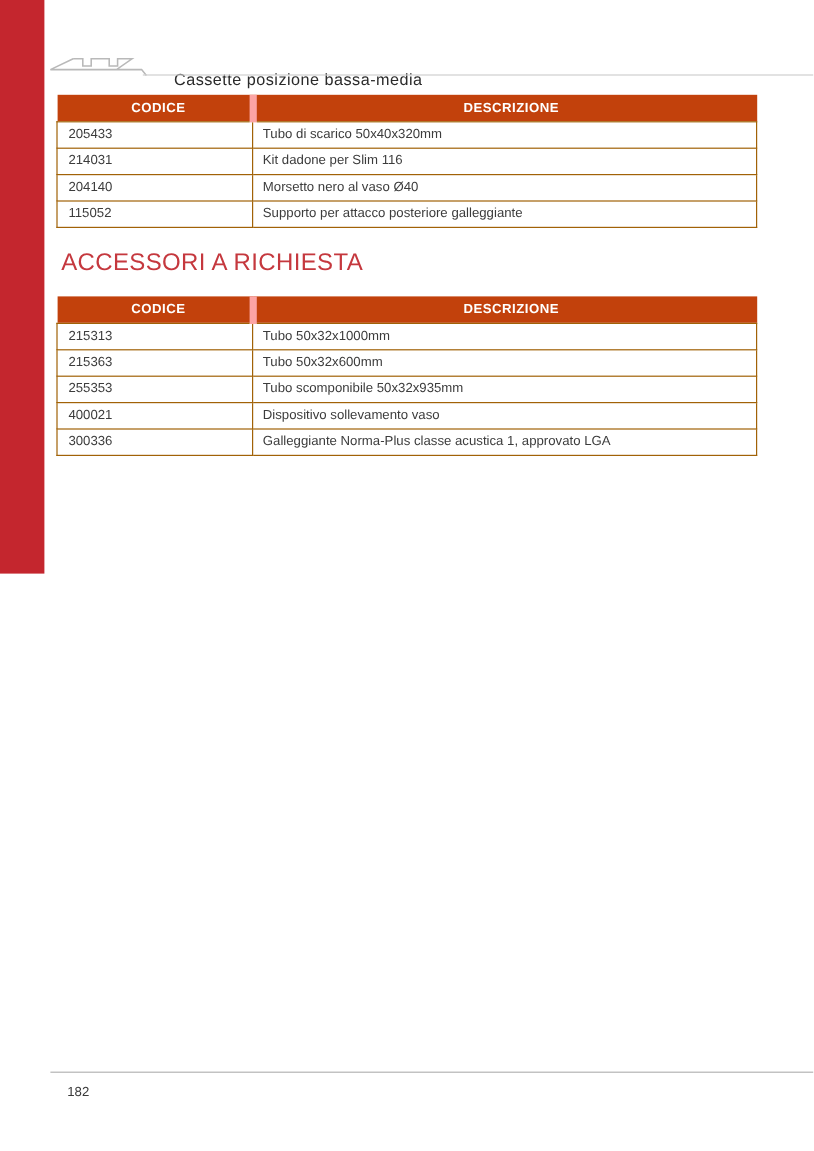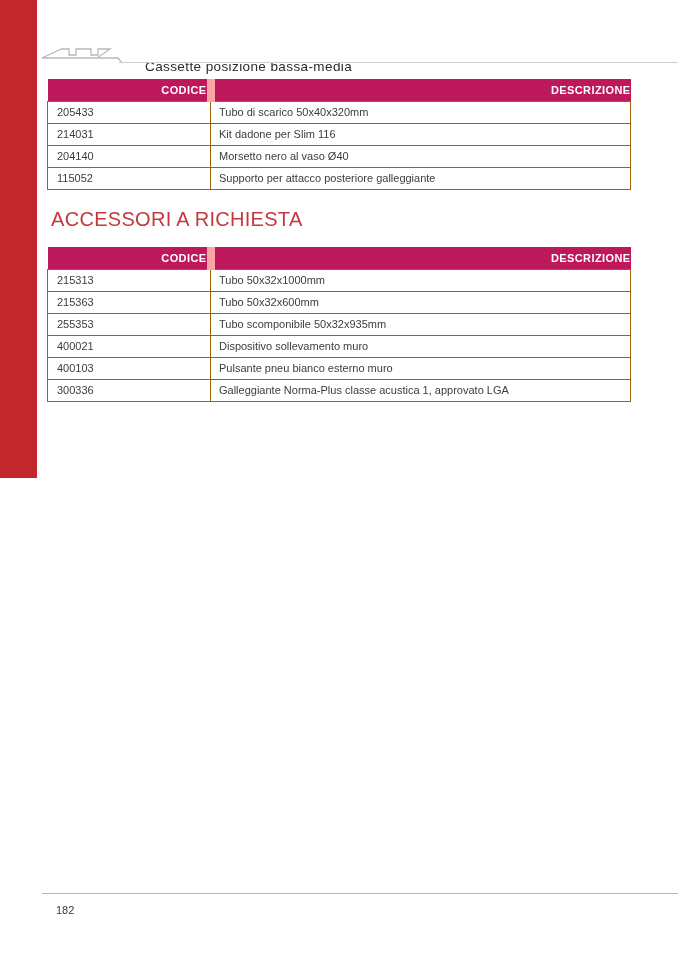--- a/index.html
+++ b/index.html
@@ -38,31 +38,31 @@
     position: absolute;
     left: 47px;
     width: 584px;
     border-collapse: collapse;
     table-layout: fixed;
   }
   #table-standard { top: 79px; }
   #table-accessories { top: 247px; }
   .data-table col.c-code { width: 163px; }
   .data-table th {
-    background: #be185d;
+    background: #c2410c;
     color: #ffffff;
     font-size: 11px;
     font-weight: bold;
     letter-spacing: 0.4px;
-    text-align: right;
+    text-align: center;
     height: 22px;
     padding: 0 0 0 9px;
     border: none;
   }
-  .data-table th.c-desc-h { border-left: 8px solid #fca5a5; padding-left: 8px; }
+  .data-table th.c-desc-h { border-left: 6px solid #fca5a5; padding-left: 8px; }
   .data-table td {
     border: 1px solid #a16207;
     height: 22px;
     font-size: 11px;
     color: #3c3c3c;
     padding: 0 0 0 9px;
     white-space: nowrap;
     overflow: hidden;
   }
   .data-table td.c-desc { padding-left: 8px; }
@@ -153,25 +153,21 @@
         <tr>
           <td class="c-code">215363</td>
           <td class="c-desc">Tubo 50x32x600mm</td>
         </tr>
         <tr>
           <td class="c-code">255353</td>
           <td class="c-desc">Tubo scomponibile 50x32x935mm</td>
         </tr>
         <tr>
           <td class="c-code">400021</td>
-          <td class="c-desc">Dispositivo sollevamento muro</td>
-        </tr>
-        <tr>
-          <td class="c-code">400103</td>
-          <td class="c-desc">Pulsante pneu bianco esterno muro</td>
+          <td class="c-desc">Dispositivo sollevamento vaso</td>
         </tr>
         <tr>
           <td class="c-code">300336</td>
           <td class="c-desc">Galleggiante Norma-Plus classe acustica 1, approvato LGA</td>
         </tr>
       </tbody>
   </table>
 
   <div id="footer-rule"></div>
   <div id="page-number">182</div>

